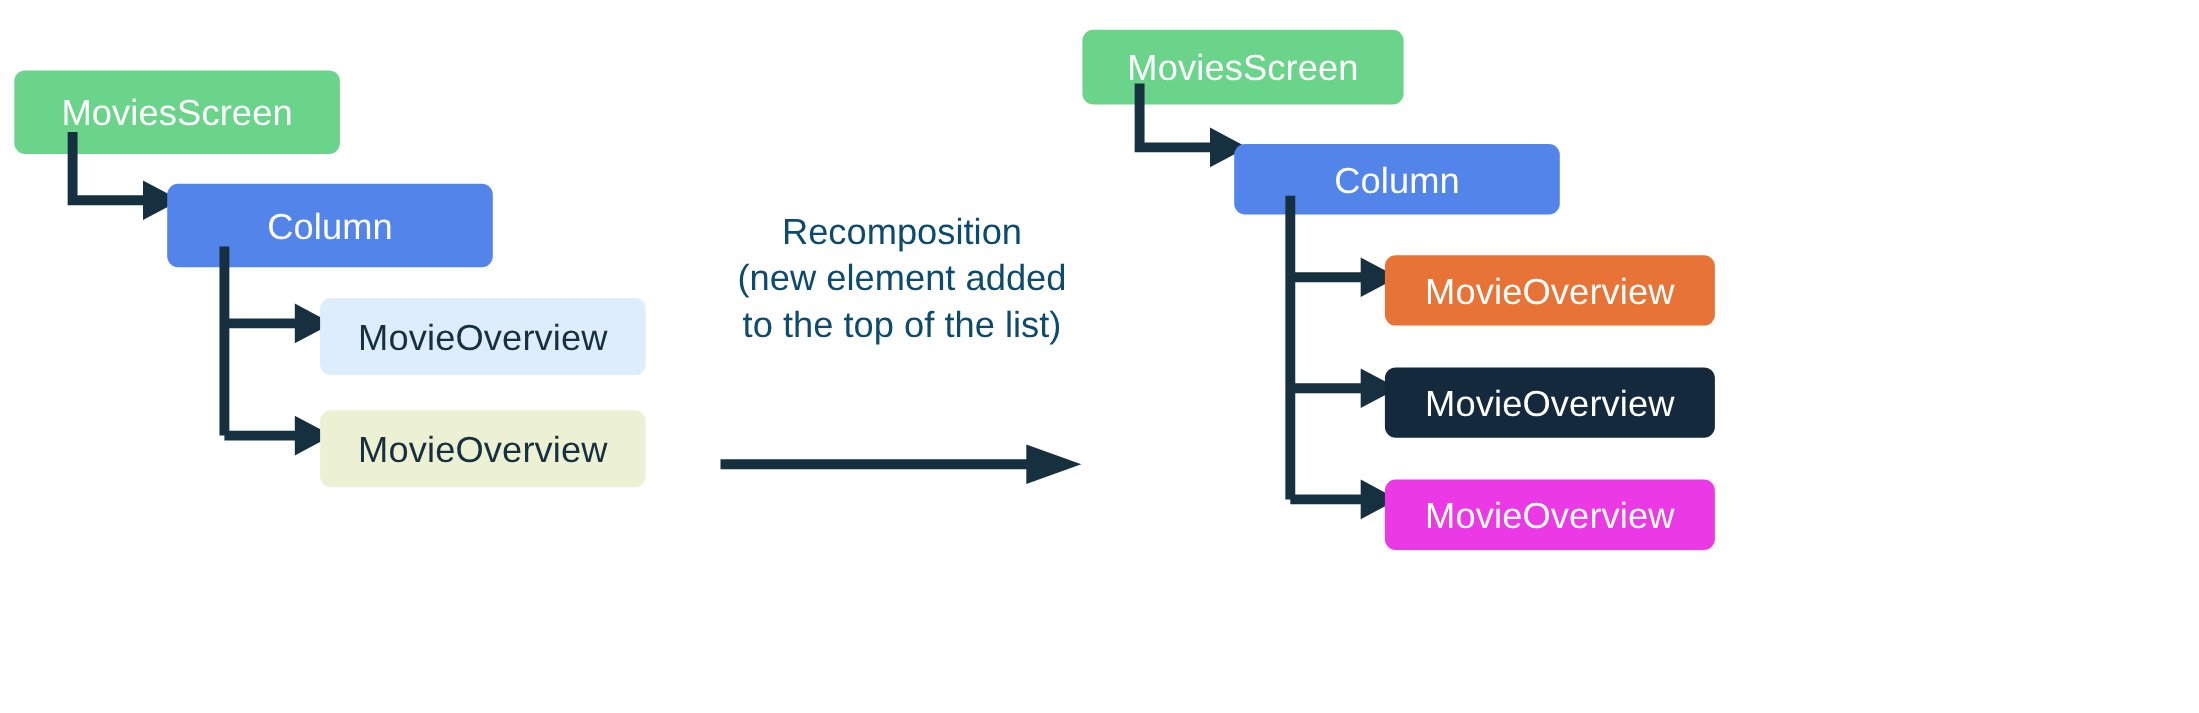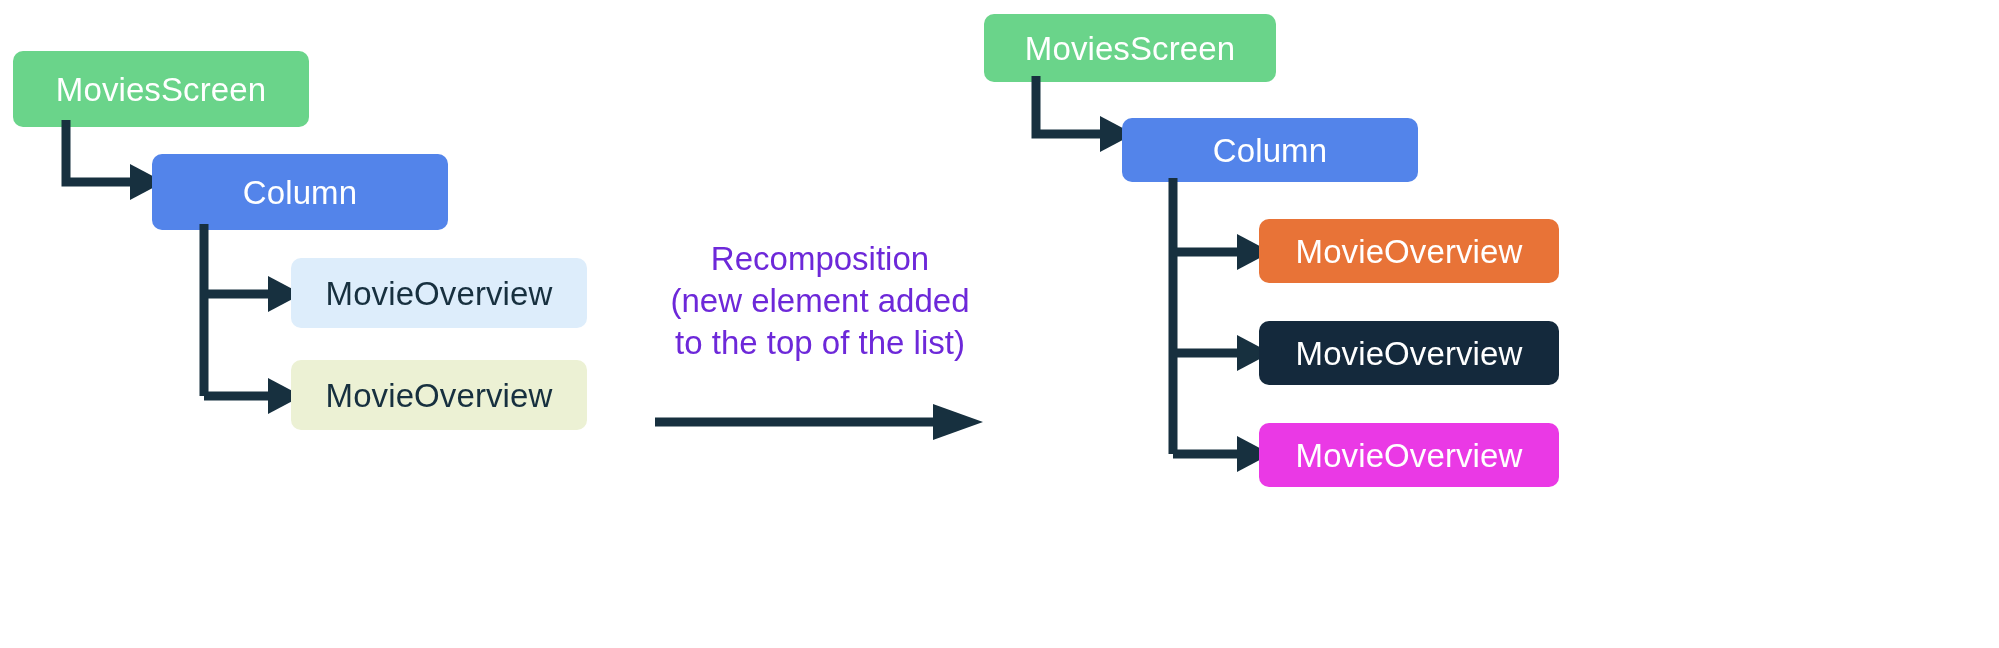--- a/index.html
+++ b/index.html
@@ -24,20 +24,21 @@
     position: absolute;
     border-radius: 10px;
     display: flex;
     align-items: center;
     justify-content: center;
     font-size: 33px;
     line-height: 1;
     letter-spacing: 0.1px;
     white-space: nowrap;
     box-sizing: border-box;
+    margin-top: 13px;
   }
   .connector {
     position: absolute;
   }
   .connector svg {
     display: block;
     overflow: visible;
   }
   .caption {
     position: absolute;
@@ -93,21 +94,21 @@
       <path d="M70 52 L104 70 L70 88 Z" fill="#17303f"></path>
       <path d="M6 172 L74 172" stroke="#17303f" stroke-width="9" fill="none"></path>
       <path d="M70 154 L104 172 L70 190 Z" fill="#17303f"></path>
     </svg>
   </div>
 
   <div class="node" id="left-overview-0" style="background: rgb(221, 237, 251); color: rgb(23, 48, 63);">MovieOverview</div>
 
   <div class="node" id="left-overview-1" style="background: rgb(236, 241, 212); color: rgb(23, 48, 63);">MovieOverview</div>
 
-  <div class="caption" id="center-caption" style="color: #6d28d9; margin-top: 48px;">Recomposition
+  <div class="caption" id="center-caption" style="color: #0c4a6e;">Recomposition
 (new element added
 to the top of the list)</div>
 
   <div class="connector" id="center-arrow">
     <svg width="330" height="36" viewBox="0 0 330 36">
       <path d="M0 18 L288 18" stroke="#17303f" stroke-width="9" fill="none"></path>
       <path d="M278 0 L328 18 L278 36 Z" fill="#17303f"></path>
     </svg>
   </div>
 

